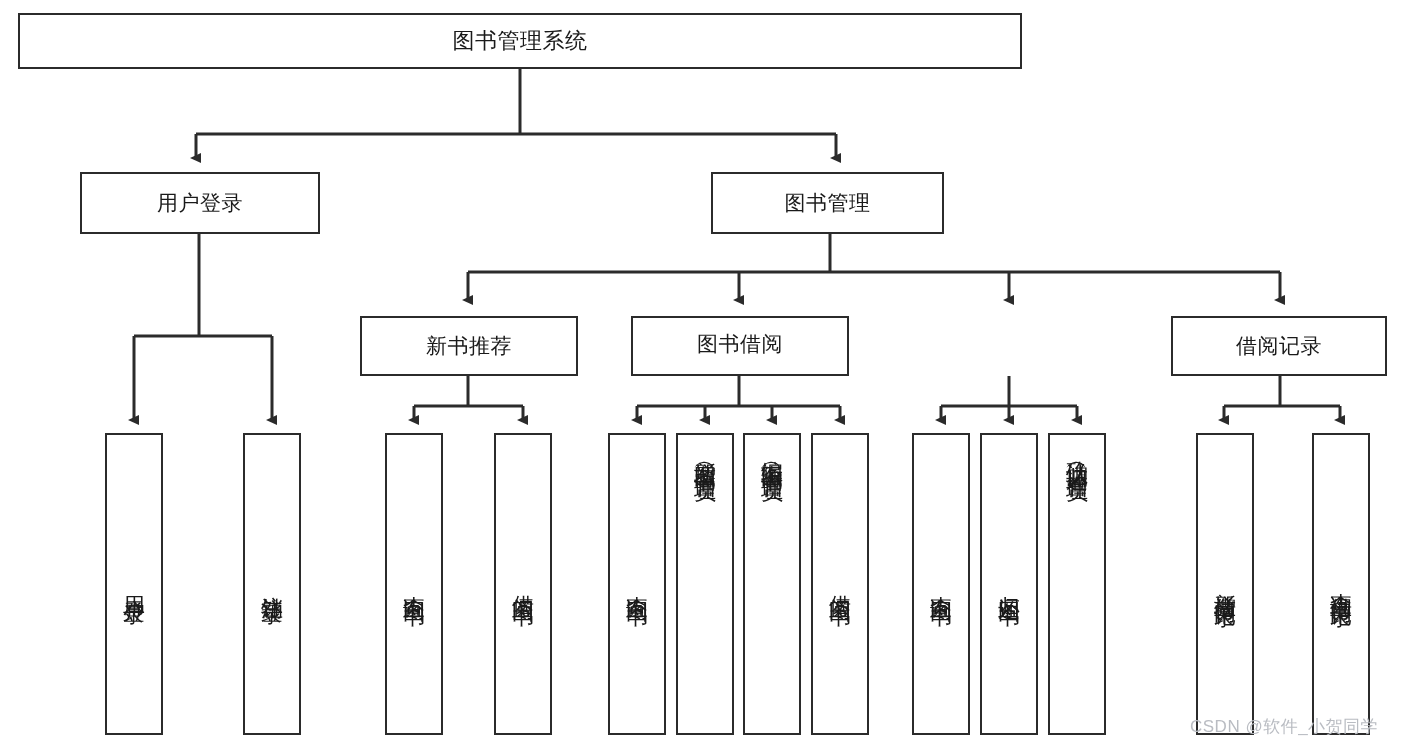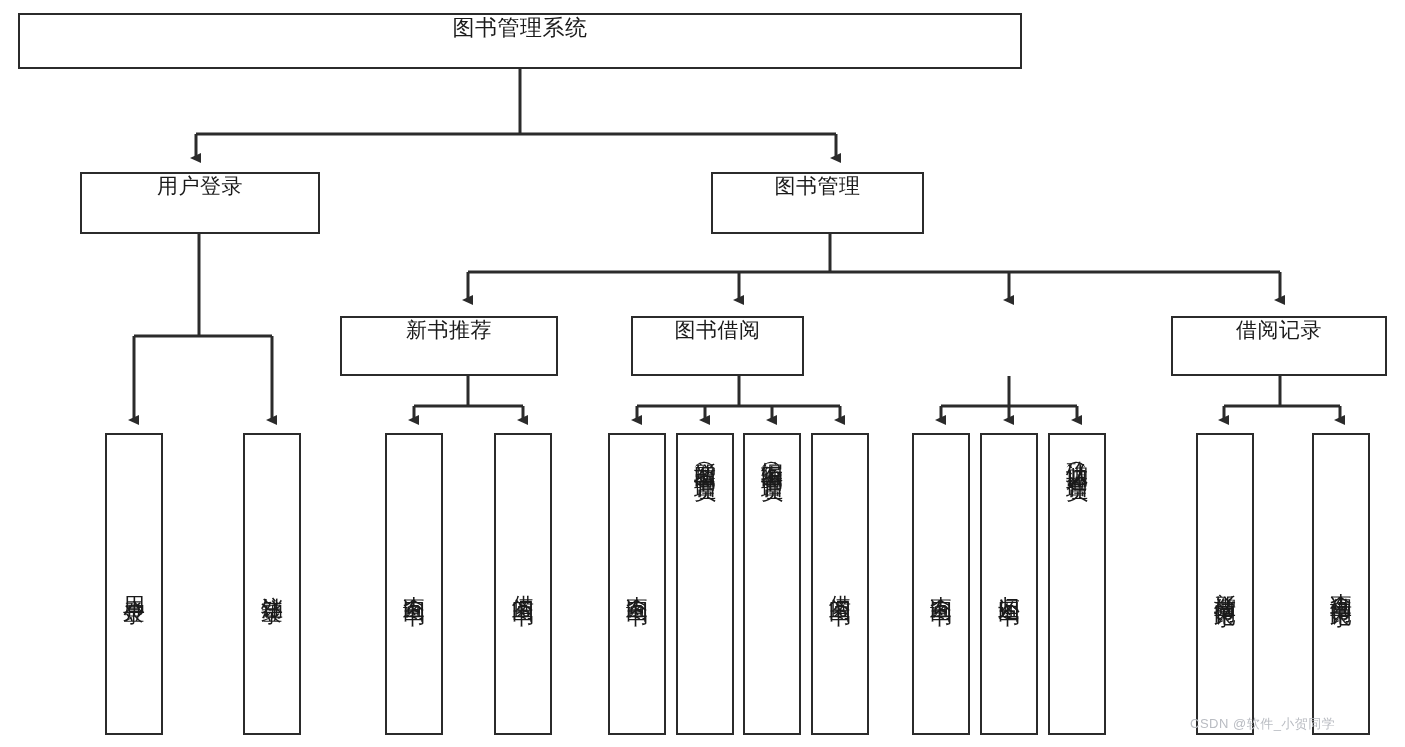--- a/index.html
+++ b/index.html
@@ -26,20 +26,21 @@
     width: 1405px;
     height: 747px;
     pointer-events: none;
   }
   .node {
     position: absolute;
     box-sizing: border-box;
     background: #ffffff;
     border: 2px solid #2b2b2b;
     display: flex;
+    align-items: center;
     justify-content: center;
     color: #1a1a1a;
   }
   .node .lbl {
     display: block;
     text-align: center;
     line-height: 1.18;
     letter-spacing: 0.5px;
   }
   .node.horiz .lbl {
@@ -59,21 +60,21 @@
     font-size: 22px;
     letter-spacing: 3px;
     line-height: 1;
   }
   .node.vert.mid {
     align-items: center;
     padding-top: 0;
   }
   .watermark {
     position: absolute;
-    font-size: 13px;
+    font-size: 17px;
     color: #b9bcc2;
     white-space: nowrap;
     letter-spacing: 0.5px;
   }
 </style>
 </head>
 <body>
 
 <div id="canvas">
 
@@ -127,28 +128,28 @@
     </g>
   </svg>
 
   <div class="node horiz root" style="left:18px; top:13px; width:1004px; height:56px;">
     <span class="lbl">图书管理系统</span>
   </div>
 
   <div class="node horiz" style="left:80px; top:172px; width:240px; height:62px;">
     <span class="lbl">用户登录</span>
   </div>
-  <div class="node horiz" style="left:711px; top:172px; width:213px; height:62px;">
+  <div class="node horiz" style="left:711px; top:172px; width:233px; height:62px;">
     <span class="lbl">图书管理</span>
   </div>
 
-  <div class="node horiz" style="left:340px; top:316px; width:218px; height:60px;">
+  <div class="node horiz" style="left:360px; top:316px; width:218px; height:60px;">
     <span class="lbl">新书推荐</span>
   </div>
-  <div class="node horiz" style="left:631px; top:316px; width:173px; height:60px;">
+  <div class="node horiz" style="left:631px; top:316px; width:218px; height:60px;font-family:Liberation Mono, monospace;">
     <span class="lbl">图书借阅</span>
   </div>
   <div class="node horiz" style="left:1171px; top:316px; width:216px; height:60px;">
     <span class="lbl">借阅记录</span>
   </div>
 
   <div class="node vert mid" style="left:105px; top:433px; width:58px; height:302px;">
     <span class="lbl">用户登录</span>
   </div>
   <div class="node vert mid" style="left:243px; top:433px; width:58px; height:302px;">

